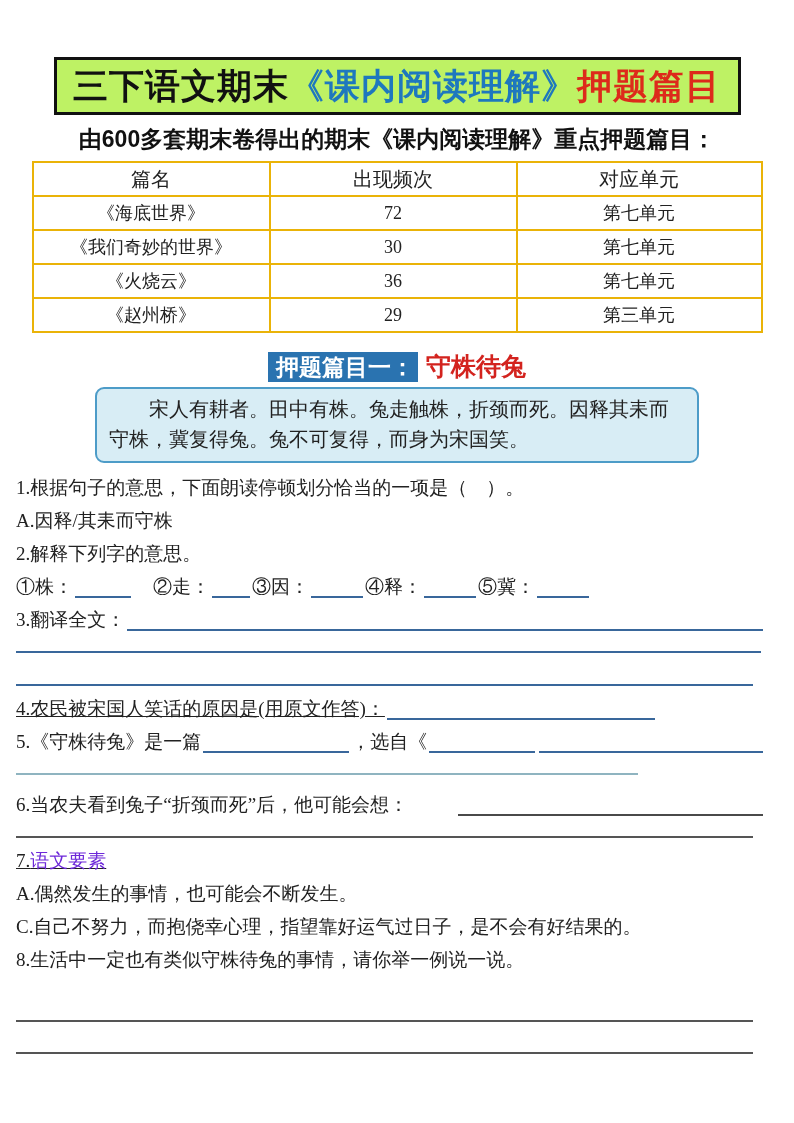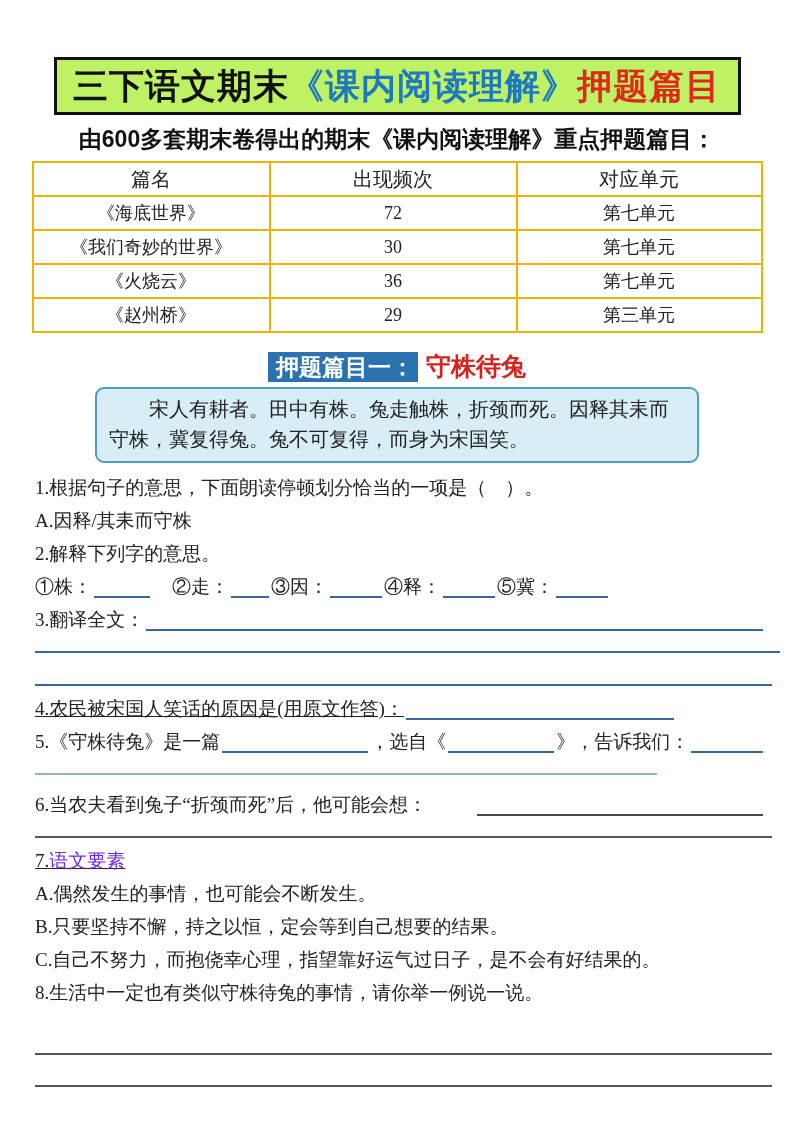--- a/index.html
+++ b/index.html
@@ -46,21 +46,21 @@
   .section-hd .lbl { background:#2a73b0; color:#ffffff; padding:2px 4px 2px 8px; }
   .section-hd .ttl { color:#d3231e; font-size:25px; margin-left:8px; }
   
   .passage {
     margin:5px auto 0; width:604px;
     background:#d8edf5; border:2px solid #4d9cc8; border-radius:9px;
     padding:5px 12px 7px 12px;
     font-size:20px; line-height:30px; color:#222; text-indent:2em;
   }
   
-  .content { padding:8px 29px 0 35px; font-size:19px; color:#222; }
+  .content { padding:8px 29px 0 16px; font-size:19px; color:#222; }
   .qrow { display:flex; align-items:flex-end; min-height:33px; line-height:32px; white-space:nowrap; }
   .qrow .qt { flex:0 0 auto; }
   .blank { display:inline-block; border-bottom:2px solid #39679b; height:24px; margin:0 2px 5px 2px; }
   .blank.grow { flex:1 1 auto; }
   .blank.dark { border-bottom-color:#4a4a4a; }
   .opts3 { display:flex; }
   .opts3 span:nth-child(1) { width:246px; }
   .opts3 span:nth-child(2) { width:245px; }
   .gray-term { color:#6d28d9; }
   .ansline { border-bottom:2px solid #39679b; height:0; }
@@ -173,21 +173,20 @@
   <div class="qrow q4 mt6">
     <span class="qt">4.农民被宋国人笑话的原因是(用原文作答)：</span>
     <span class="blank"></span>
   </div>
 
   <div class="qrow q5">
     <span class="qt">5.《守株待兔》是一篇</span>
     <span class="blank b1"></span>
     <span class="qt">，选自《</span>
     <span class="blank b2"></span>
-    <span class="qt">》，告诉我们：</span>
     <span class="blank grow"></span>
   </div>
 
   <div class="ansline light sp16"></div>
 
   <div class="qrow mt13">
     <span class="qt">6.当农夫看到兔子“折颈而死”后，他可能会想：</span>
     <span class="blank grow dark"></span>
   </div>
 
@@ -195,23 +194,20 @@
 
   <div class="qrow mt6">
     <span class="qt">7.</span>
       <span class="qt gray-term">语文要素</span>
   </div>
 
   <div class="qrow">
     <span>A.偶然发生的事情，也可能会不断发生。</span>
   </div>
   <div class="qrow">
-    <span>B.只要坚持不懈，持之以恒，定会等到自己想要的结果。</span>
-  </div>
-  <div class="qrow">
     <span>C.自己不努力，而抱侥幸心理，指望靠好运气过日子，是不会有好结果的。</span>
   </div>
 
   <div class="qrow">
     <span class="qt">8.生活中一定也有类似守株待兔的事情，请你举一例说一说。</span>
   </div>
 
   <div class="ansline dark mt44"></div>
   <div class="ansline dark mt30"></div>
 

